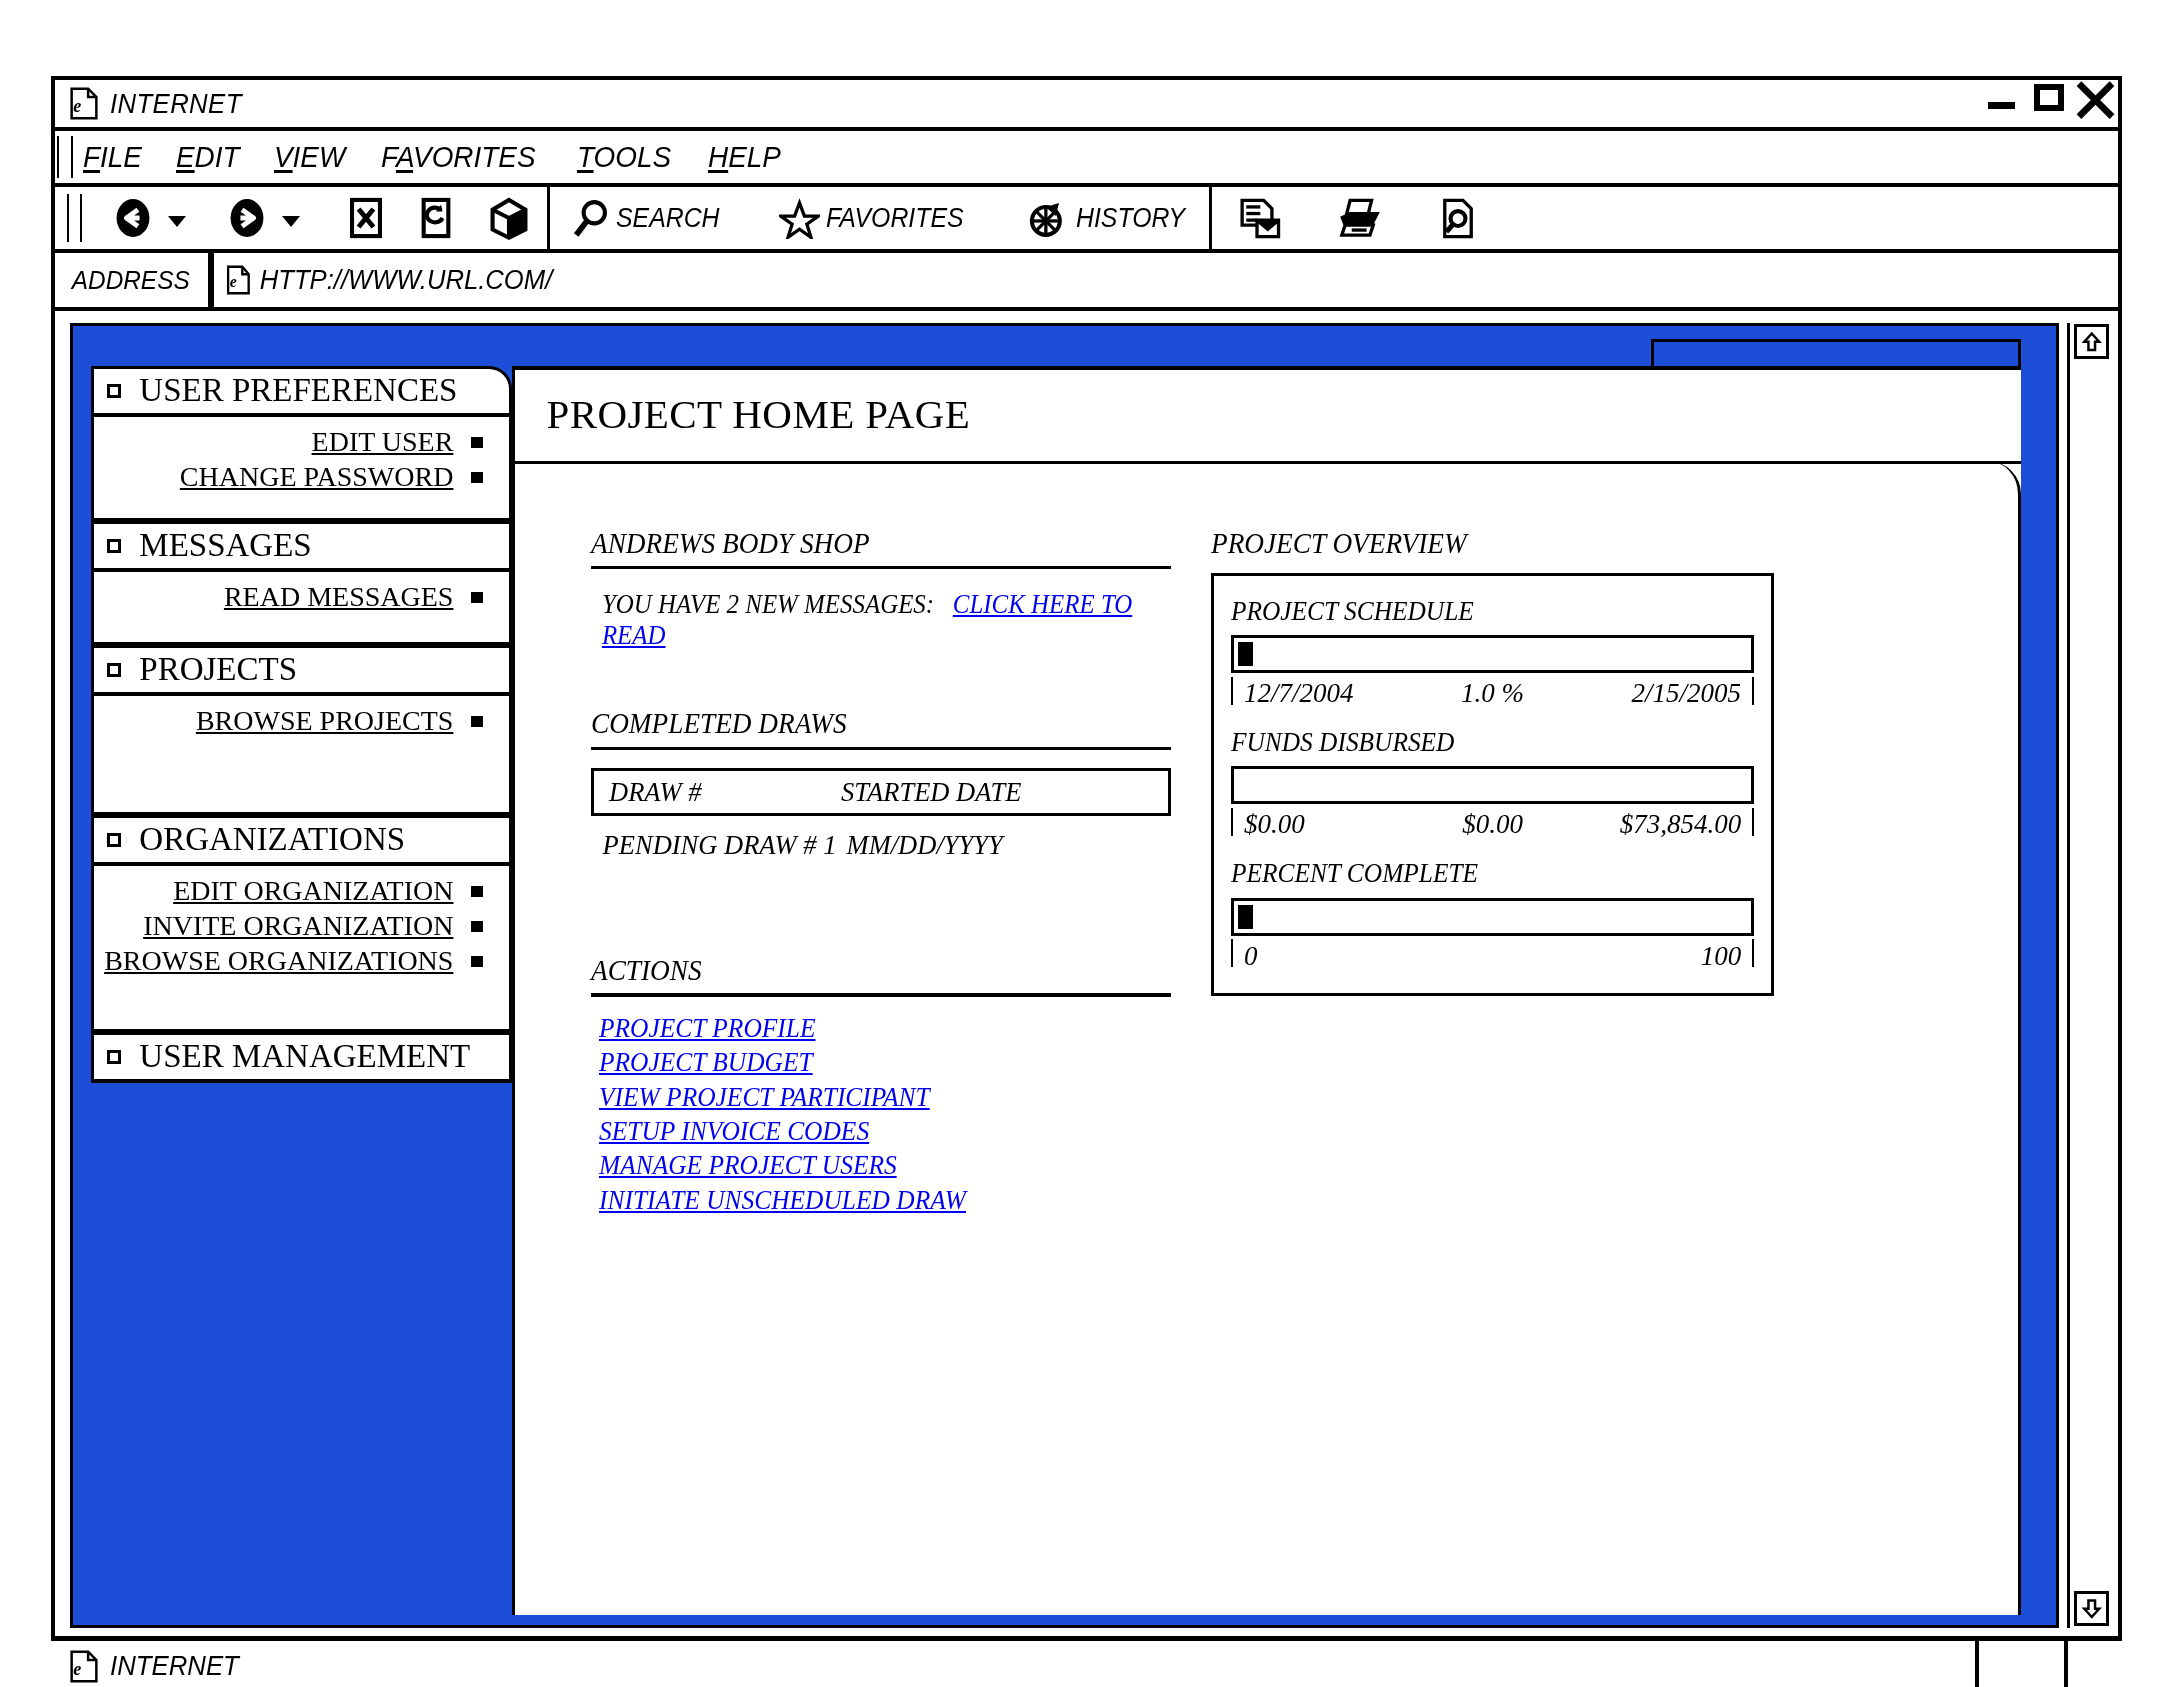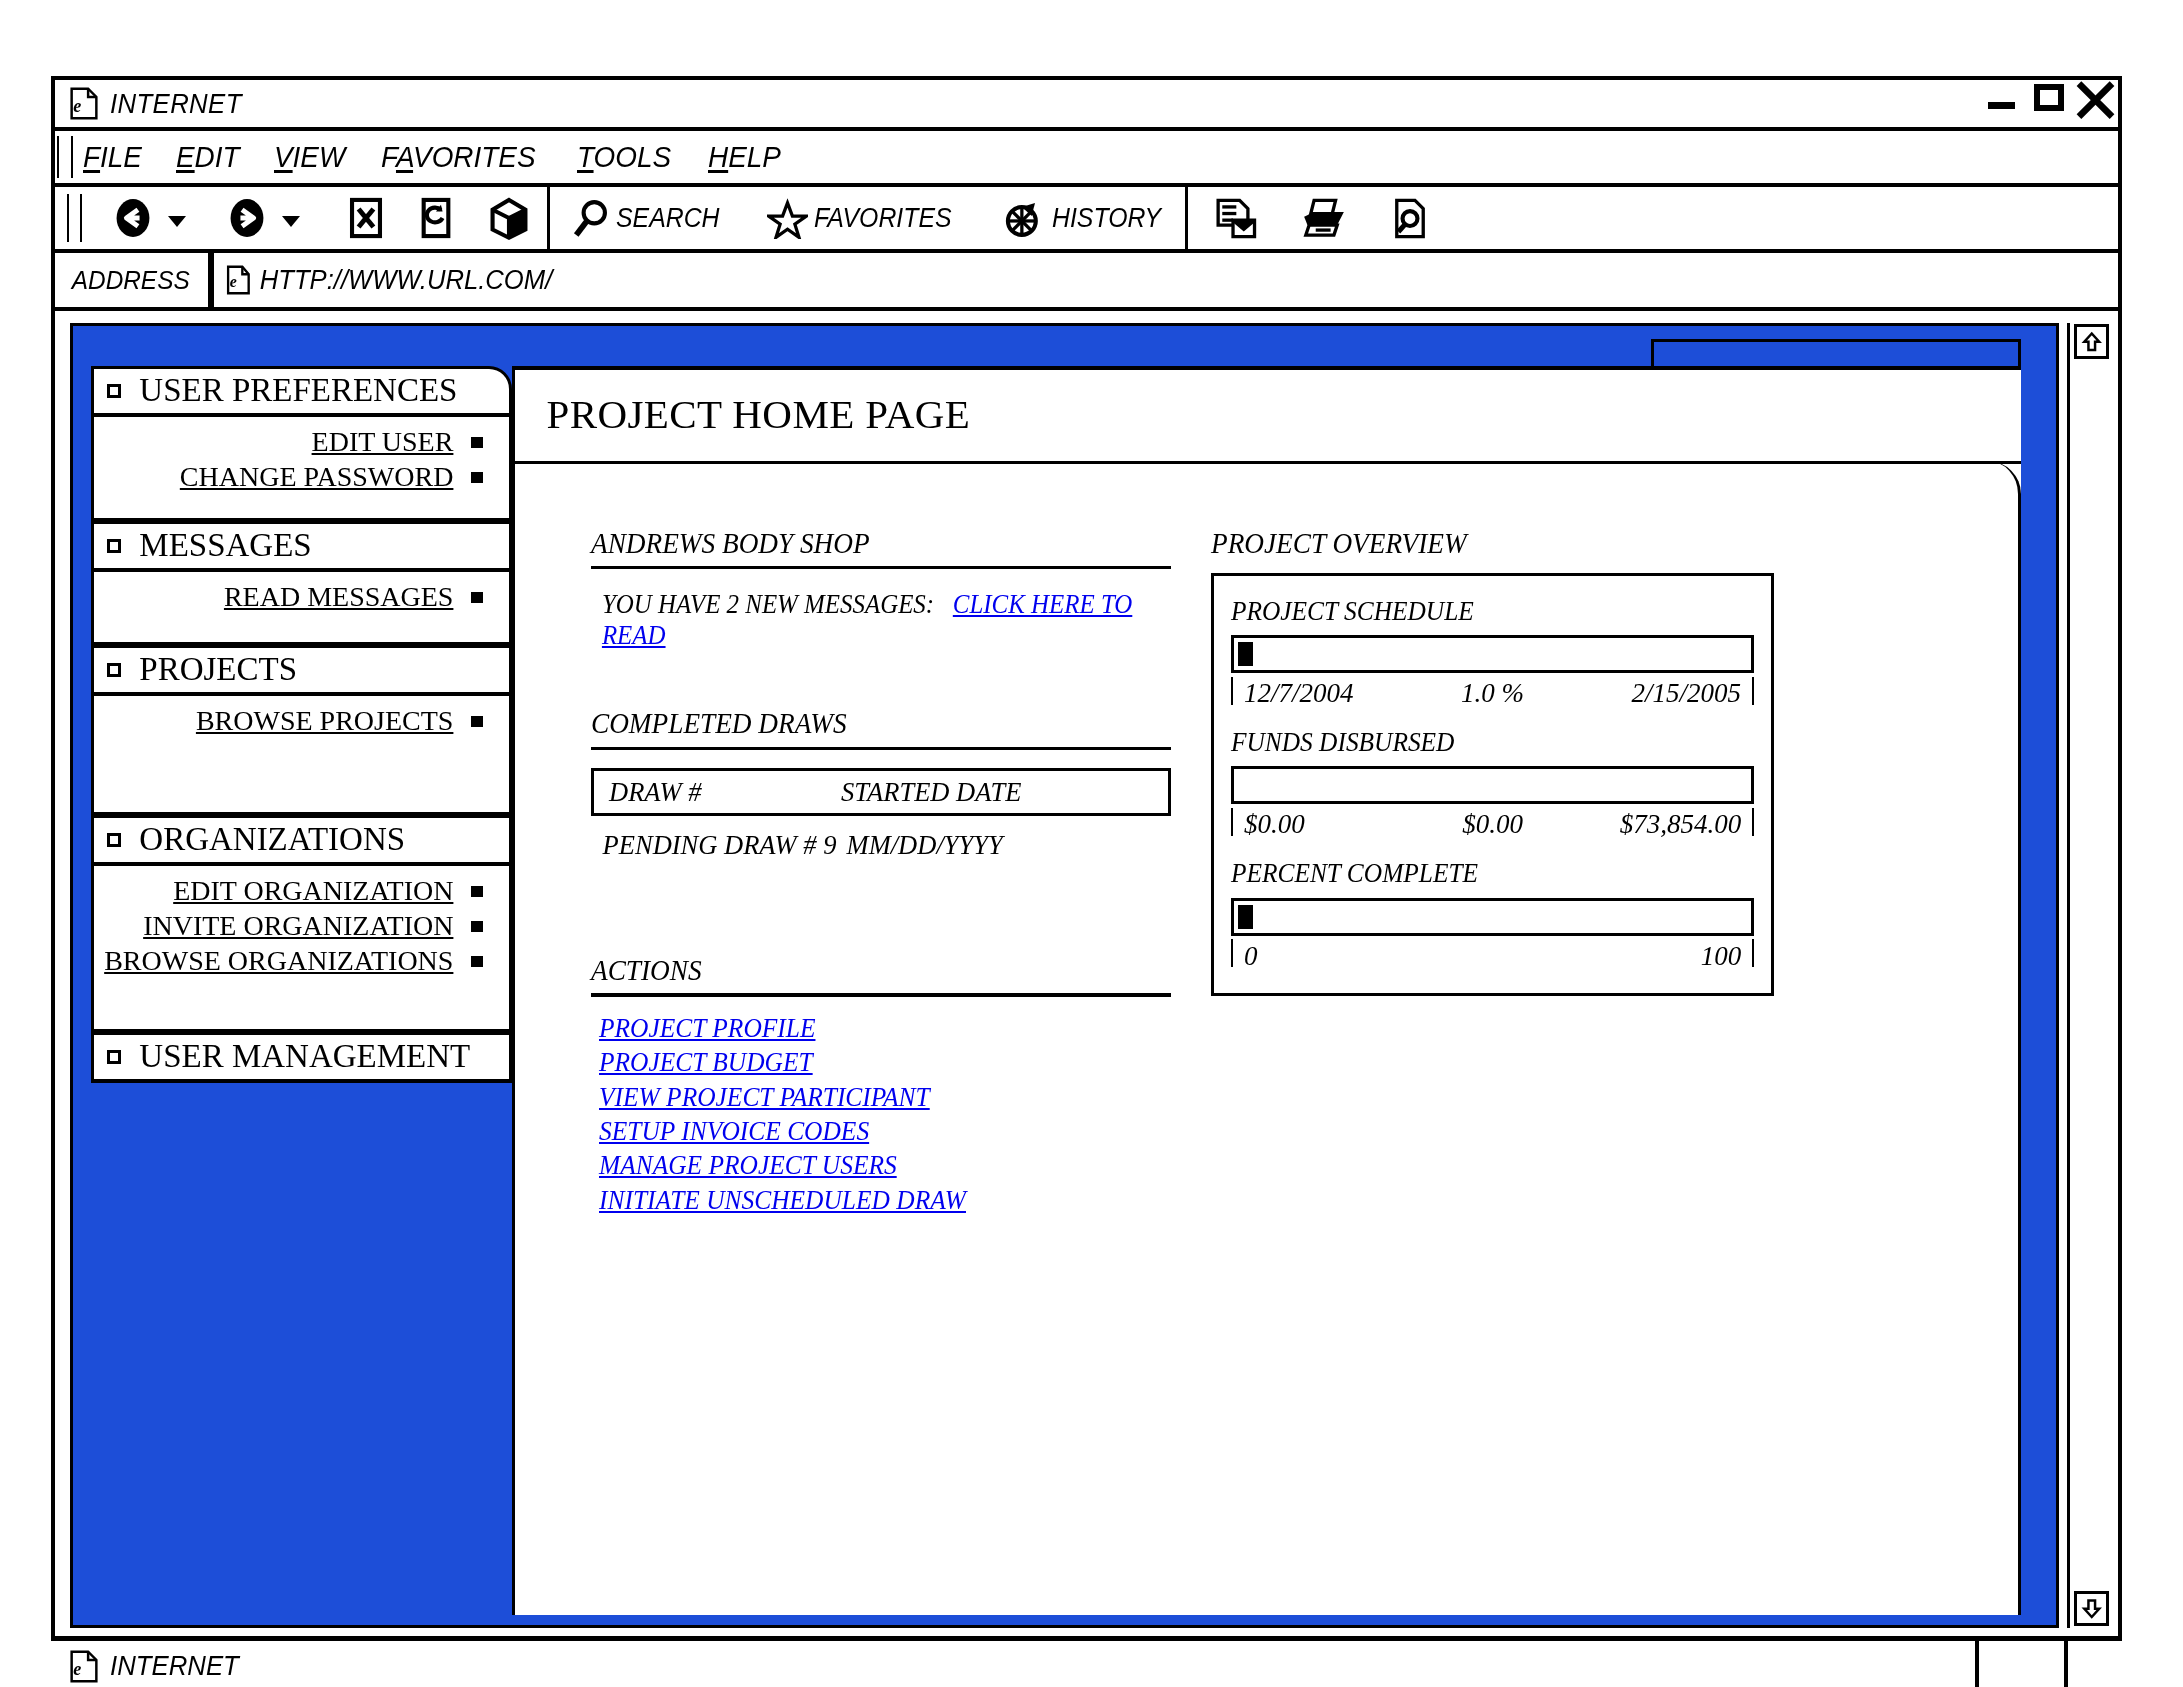--- a/index.html
+++ b/index.html
@@ -106,20 +106,21 @@
   #tb-grip {
     width: 11.6px;
     border-left: 2.5px solid #000;
     border-right: 2.5px solid #000;
     margin: 6.6px 13.3px 6.6px 0;
     flex: none;
   }
   .tb-group {
     display: flex; align-items: center;
     padding: 0 15px;
+    gap: 12px;
   }
   .tb-sep { width: 3.3px; background: #000; margin: 0; flex: none; }
   .tb-btn {
     display: flex; align-items: center;
     margin-right: 21.5px;
     gap: 6.6px;
   }
   .tb-btn:last-child { margin-right: 0; }
   .tb-label {
     font-style: italic; font-size: 27px;
@@ -706,21 +707,21 @@
               </div>
 
               <div id="draws-block">
                 <div class="sec-title">COMPLETED DRAWS</div>
                 <div class="sec-rule"></div>
                 <div id="draw-table-head">
                   <div class="dcol1">DRAW #</div>
                   <div class="dcol2">STARTED DATE</div>
                 </div>
                 <div id="draw-row">
-                  <div class="dcol1">PENDING DRAW # 9</div>
+                  <div class="dcol1">PENDING DRAW # 1</div>
                   <div class="dcol2">MM/DD/YYYY</div>
                 </div>
               </div>
 
               <div id="actions-block">
                 <div class="sec-title">ACTIONS</div>
                 <div class="sec-rule"></div>
                 <div id="actions-list">
                   <a class="action-link" href="#">PROJECT PROFILE</a>
                   <a class="action-link" href="#">PROJECT BUDGET</a>

